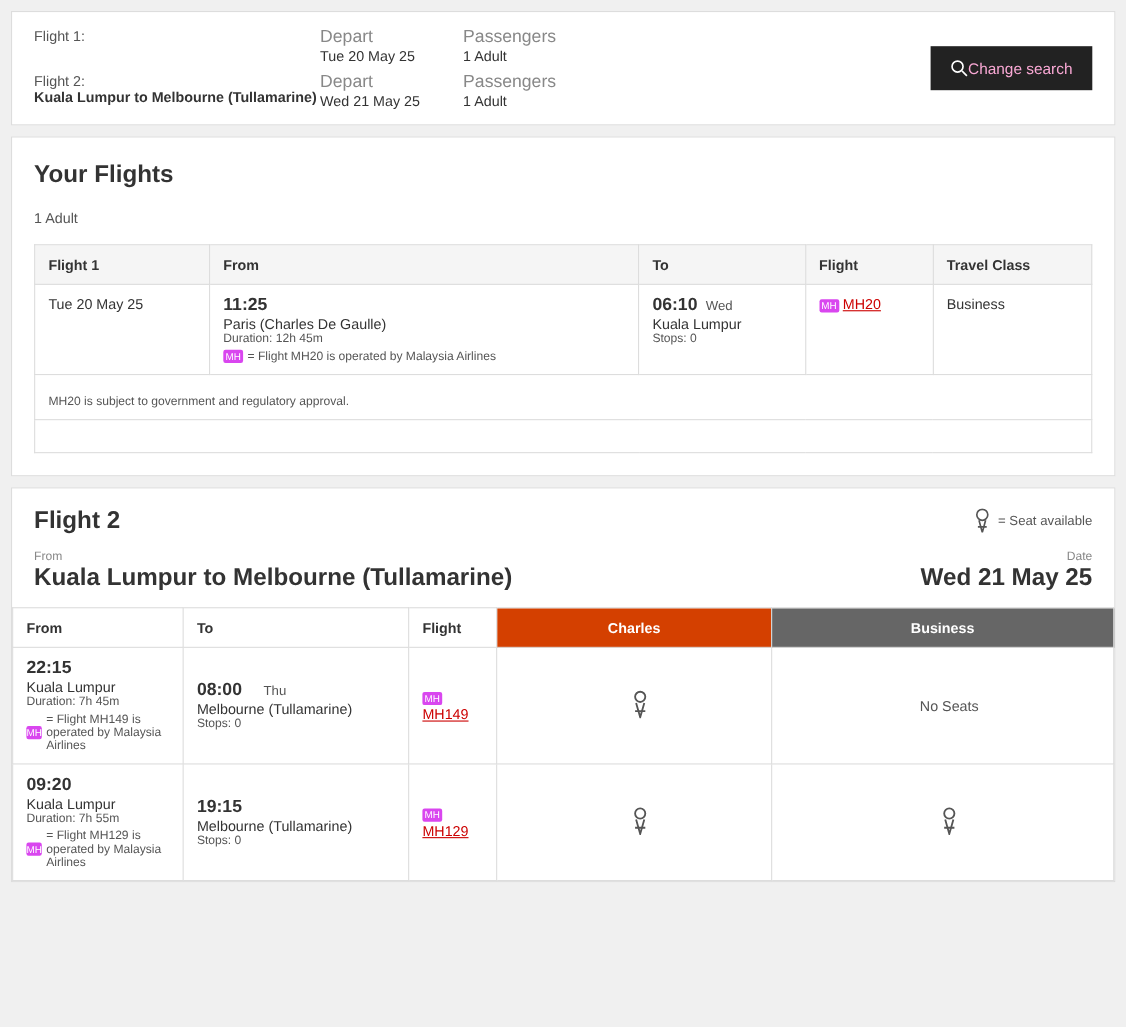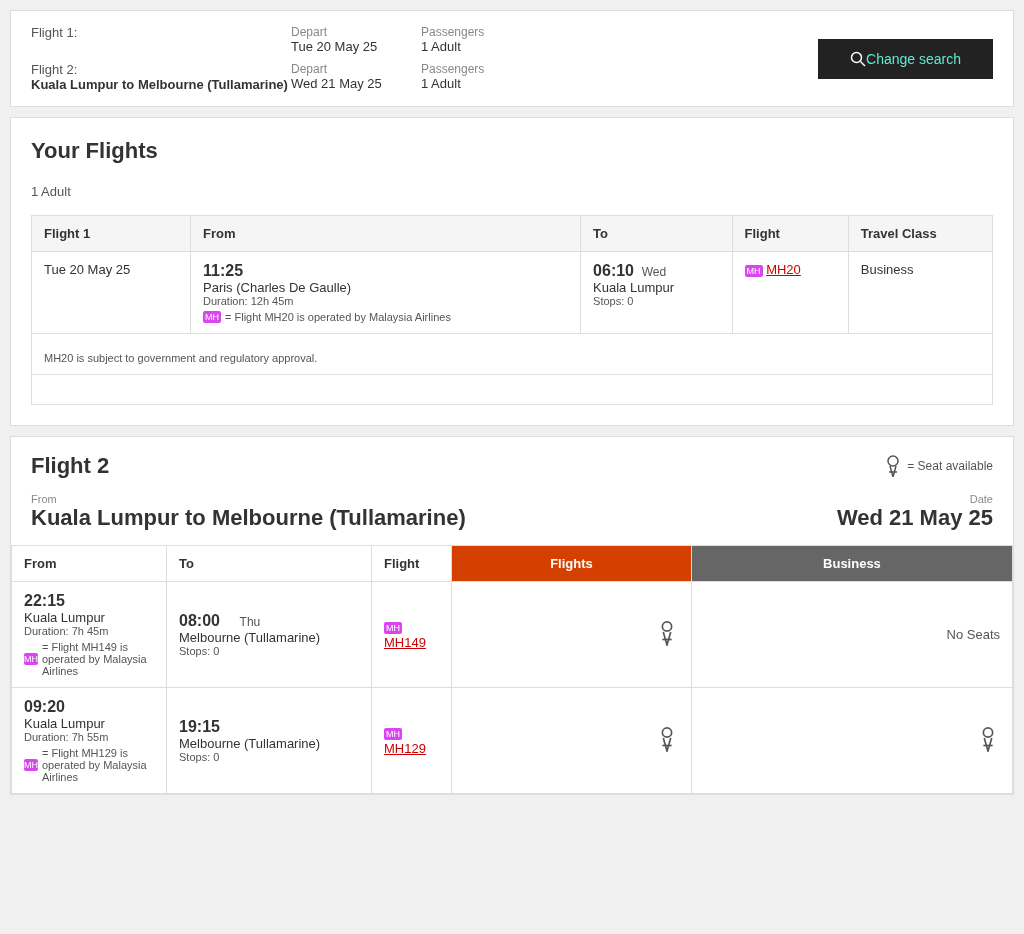--- a/index.html
+++ b/index.html
@@ -16,28 +16,28 @@
     }
 
     .flight-info-rows { flex: 1; }
     .flight-row { display: flex; align-items: flex-start; margin-bottom: 8px; }
     .flight-row:last-child { margin-bottom: 0; }
     .flight-label { min-width: 260px; }
     .flight-label .route { font-weight: bold; font-size: 13px; }
     .flight-label .fl-num { font-weight: normal; font-size: 13px; color: #555; }
     .depart-col { min-width: 130px; }
     .pax-col { min-width: 130px; }
-    .col-label { color: #888; font-size: 12px; }
+    .col-label { color: #888; font-size: 16px; }
     .col-value { font-size: 13px; }
 
     .change-search-btn {
       background: #222;
-      color: #5eead4;
+      color: #f9a8d4;
       border: none;
-      padding: 12px 32px;
+      padding: 12px 18px;
       font-size: 14px;
       cursor: pointer;
       display: flex;
       align-items: center;
       gap: 0;
       white-space: nowrap;
     }
 
     .section {
       background: #fff;
@@ -124,21 +124,21 @@
       color: #fff;
       text-align: center;
     }
     table.flight2-table td {
       border: 1px solid #ddd;
       padding: 10px 12px;
       vertical-align: middle;
       font-size: 13px;
     }
     table.flight2-table td.center-cell {
-      text-align: right;
+      text-align: center;
       vertical-align: middle;
       padding-left: 24px;
     }
     .no-seats { font-size: 13px; color: #555; text-align: center; }
   </style>
 </head>
 <body>
 
 <div class="top-bar">
   <div class="flight-info-rows">
@@ -259,21 +259,21 @@
       <div class="route-date">Wed 21 May 25</div>
     </div>
   </div>
 
   <table class="flight2-table">
     <thead>
       <tr>
         <th style="width:155px;">From</th>
         <th style="width:205px;">To</th>
         <th style="width:80px;">Flight</th>
-        <th class="economy-col">Flights</th>
+        <th class="economy-col">Charles</th>
         <th class="business-col">Business</th>
       </tr>
     </thead>
     <tbody>
 
       <tr>
         <td>
           <div class="time-large">22:15</div>
           <div class="dest-name">Kuala Lumpur</div>
           <div class="duration">Duration: 7h 45m</div>

